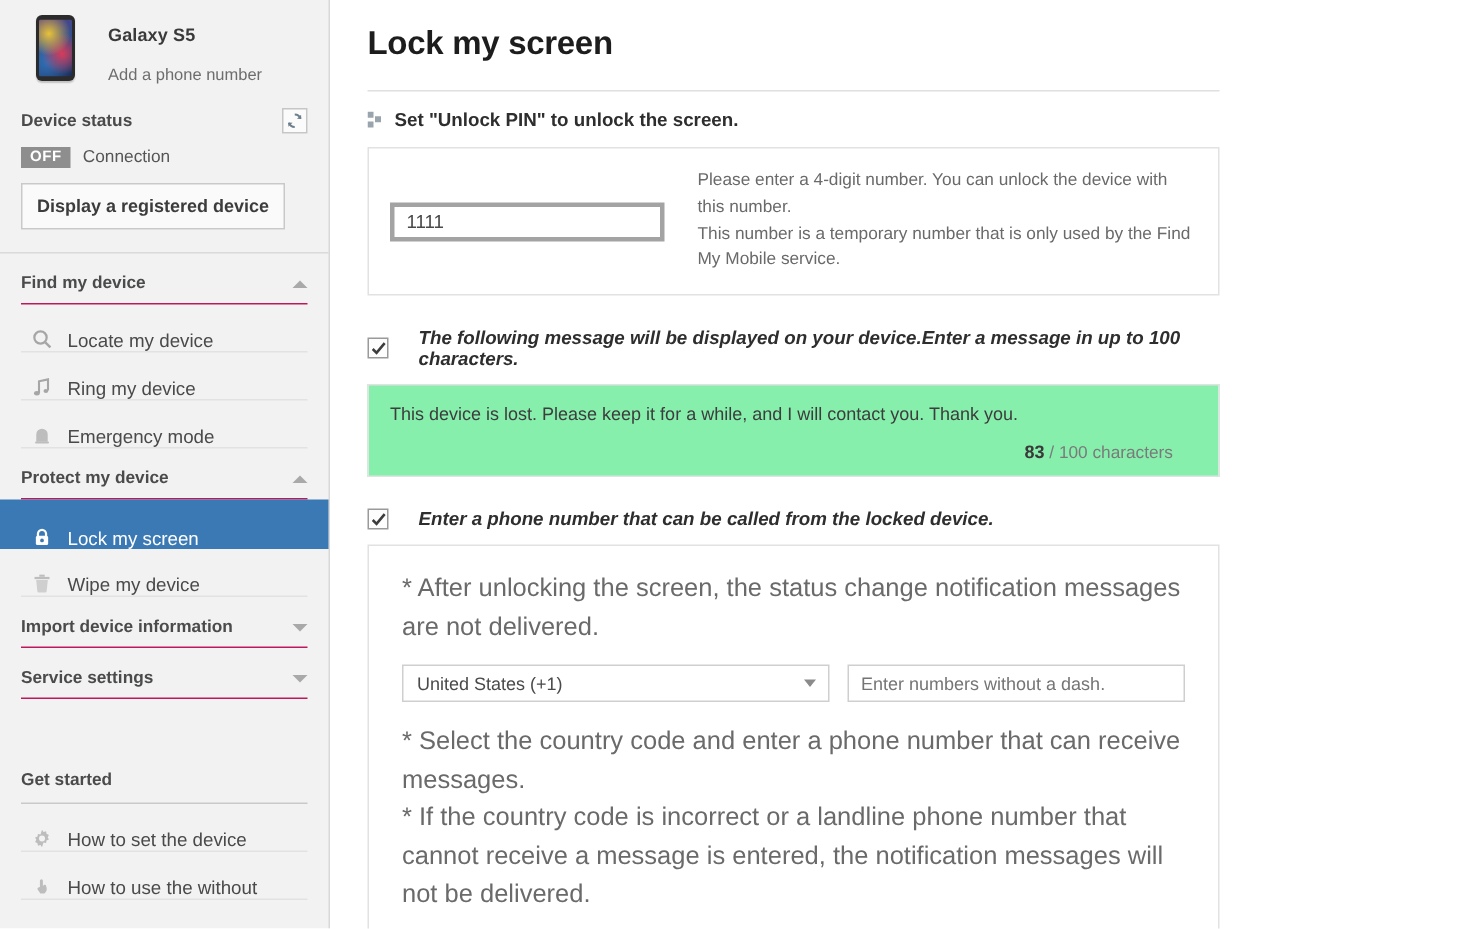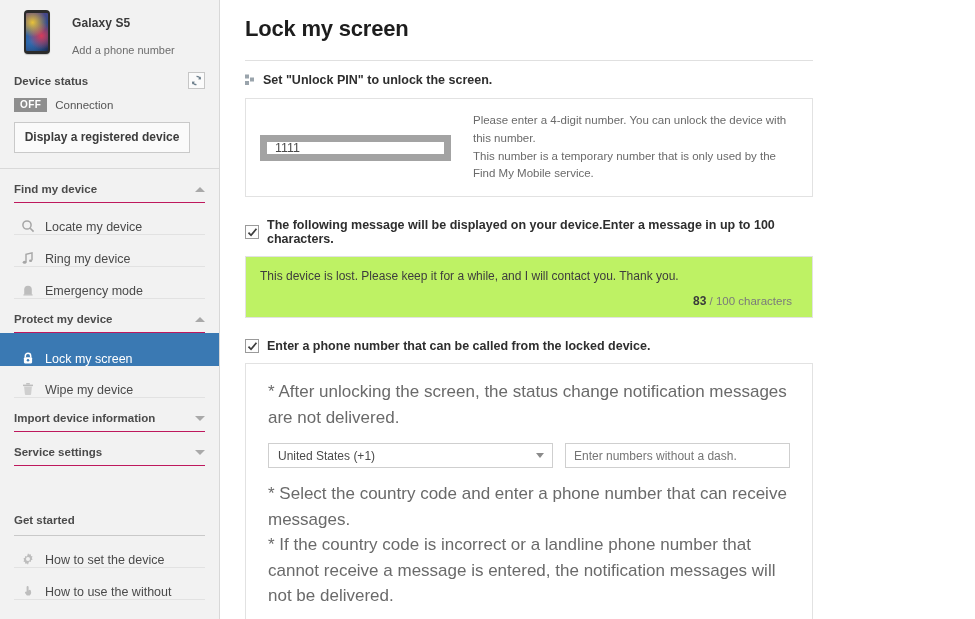--- a/index.html
+++ b/index.html
@@ -131,43 +131,43 @@
   }
   .step-ico { width: 10px; height: 12px; flex: 0 0 10px; }
 
   .pin-box {
     border: 1px solid #e2e2e2; background: #fff;
     display: flex; align-items: center;
     padding: 13px 14px;
   }
   .pin-input {
     width: 220px; height: 26px;
-    border: 7px solid #a3a3a3;
+    border: 3px solid #a3a3a3;
     padding: 0 8px;
     font-size: 12.5px; color: #4a4a4a;
     font-family: "Liberation Sans", sans-serif;
     background: #fff;
   }
   .pin-help { margin-left: 22px; font-size: 11.5px; color: #6a6a6a; line-height: 1.55; }
 
   .check-row {
-    display: flex; align-items: center; gap: 8px;
-    margin-top: 21px; margin-bottom: 10px;
+    display: flex; align-items: center; gap: 20px;
+    margin-top: 21px; margin-bottom: 10px; font-style: italic;
   }
   .cbox {
     width: 14px; height: 14px; flex: 0 0 14px;
     border: 1px solid #9a9a9a; background: #fdfdfd;
     display: flex; align-items: center; justify-content: center;
     cursor: pointer;
   }
   .check-label { font-size: 12.5px; font-weight: bold; color: #2e2e2e; }
 
   .msg-box {
-    border: 1px solid #e2e2e2; background: #bef264;
-    padding: 12px 20px 9px 14px;
+    border: 1px solid #e2e2e2; background: #86efac;
+    padding: 12px 30px 9px 14px;
   }
   .msg-text { font-size: 12px; color: #3d3d3d; }
   .msg-count { text-align: right; font-size: 11.5px; color: #7a7a7a; margin-top: 11px; }
   .msg-count b { color: #3a3a3a; font-size: 12px; }
 
   .phone-panel {
     border: 1px solid #e2e2e2; background: #fff;
     padding: 15px 22px 16px 22px;
   }
   .note { font-size: 17px; color: #6a6a6a; line-height: 1.5; }

